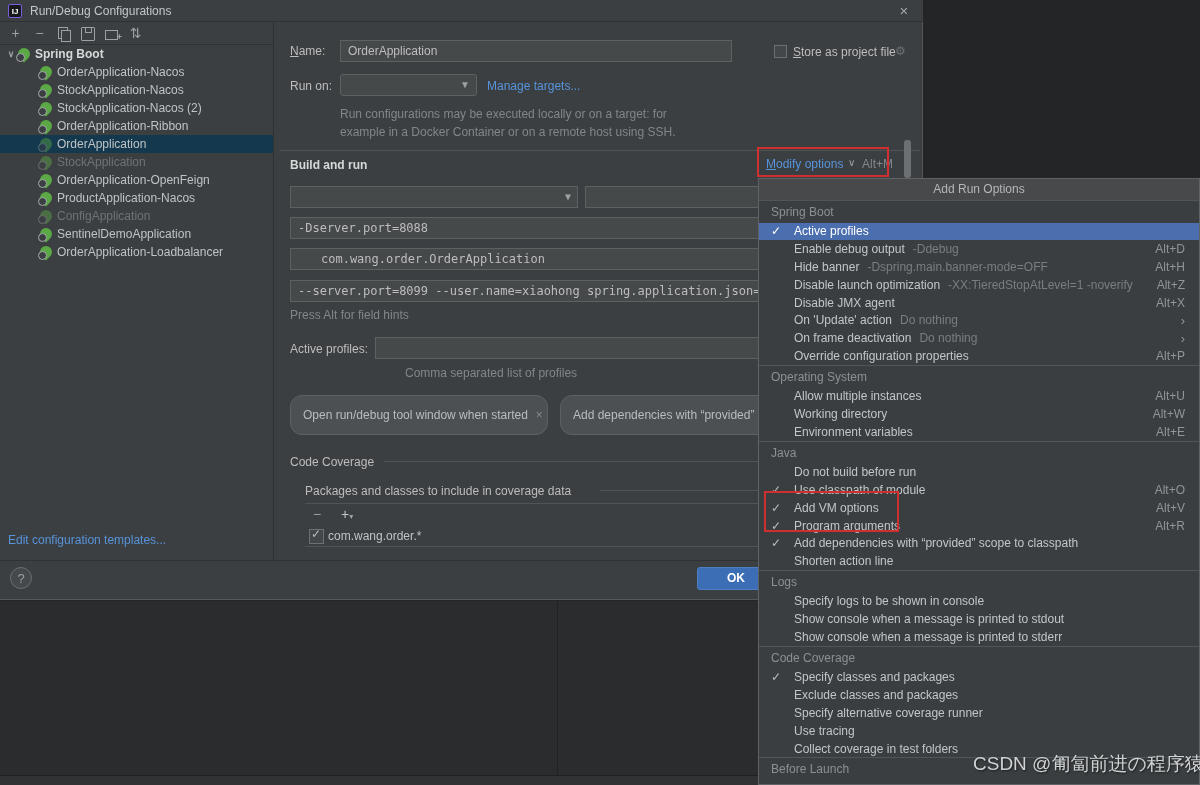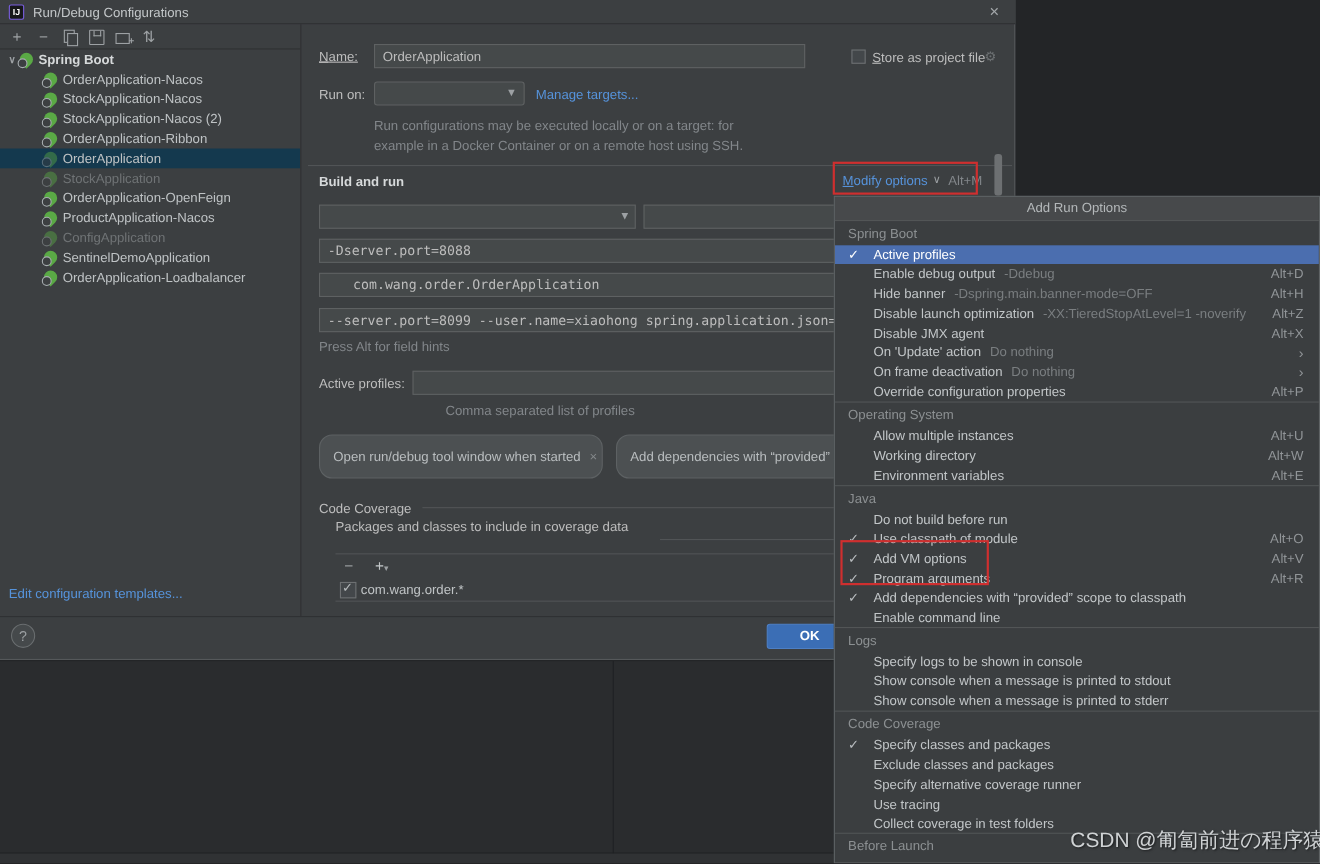--- a/index.html
+++ b/index.html
@@ -168,21 +168,21 @@
         <div class="trow child">
           <span class="sb"></span>
           <span>OrderApplication-Loadbalancer</span>
         </div>
       </div>
     <div class="abs vdiv"></div>
 
     <div class="abs link edit-templates">Edit configuration templates...</div>
 
     
-    <div class="abs lbl mn" style="left:290px;top:44px;text-decoration:underline;">Name:</div>
+    <div class="abs lbl mn" style="left:290px;top:44px;">Name:</div>
     <div class="abs input" style="left:340px;top:40px;width:392px;">OrderApplication</div>
     <span class="check abs" style="left:774px;top:45px;"></span>
     <div class="abs lbl mn" style="left:793px;top:45px;">Store as project file</div>
     <div class="abs" style="left:895px;top:44px;color:#6d7173;">⚙</div>
 
     <div class="abs lbl" style="left:290px;top:79px;">Run on:</div>
     <div class="abs input" style="left:340px;top:74px;width:137px;border-radius:3px;">
       
       <span class="caret">▼</span>
     </div>
@@ -217,21 +217,21 @@
     <div class="abs pill" style="left:290px;top:395px;width:258px;">
       <span>Open run/debug tool window when started</span>
       <span class="x">×</span>
     </div>
     <div class="abs pill" style="left:560px;top:395px;width:360px;">
       <span>Add dependencies with “provided” sc</span>
     </div>
 
     <div class="abs lbl" style="left:290px;top:455px;">Code Coverage</div>
     <div class="abs rule" style="left:384px;top:461px;width:536px;"></div>
-    <div class="abs lbl" style="left:305px;top:472px;">Packages and classes to include in coverage data</div>
+    <div class="abs lbl" style="left:305px;top:484px;">Packages and classes to include in coverage data</div>
     <div class="abs rule" style="left:600px;top:490px;width:320px;"></div>
 
     <div class="abs" style="left:305px;top:503px;width:615px;height:44px;border-top:1px solid #515456;border-bottom:1px solid #515456;">
       <span style="position:absolute;left:8px;top:2px;color:#9da1a4;font-size:14px;">−</span>
       <span style="position:absolute;left:36px;top:2px;color:#c3c7c9;font-size:14px;">+<span style="font-size:8px;color:#9da1a4;">▾</span></span>
       <span class="check on" style="position:absolute;left:4px;top:25px;"></span>
       <span style="position:absolute;left:23px;top:25px;color:#bfc3c5;">com.wang.order.*</span>
     </div>
 
     <div class="abs bottom-div"></div>
@@ -348,21 +348,21 @@
           <span class="spacer"></span>
           <span class="sc">Alt+R</span>
         </div>
         <div class="prow item">
           <span class="ck">✓</span>
           <span>Add dependencies with “provided” scope to classpath</span>
           <span class="spacer"></span>
         </div>
         <div class="prow item">
           <span class="ck"></span>
-          <span>Enable command line</span>
+          <span>Shorten action line</span>
           <span class="spacer"></span>
         </div>
         <div class="prow section">
           <span>Logs</span>
         </div>
         <div class="prow item">
           <span class="ck"></span>
           <span>Specify logs to be shown in console</span>
           <span class="spacer"></span>
         </div>

